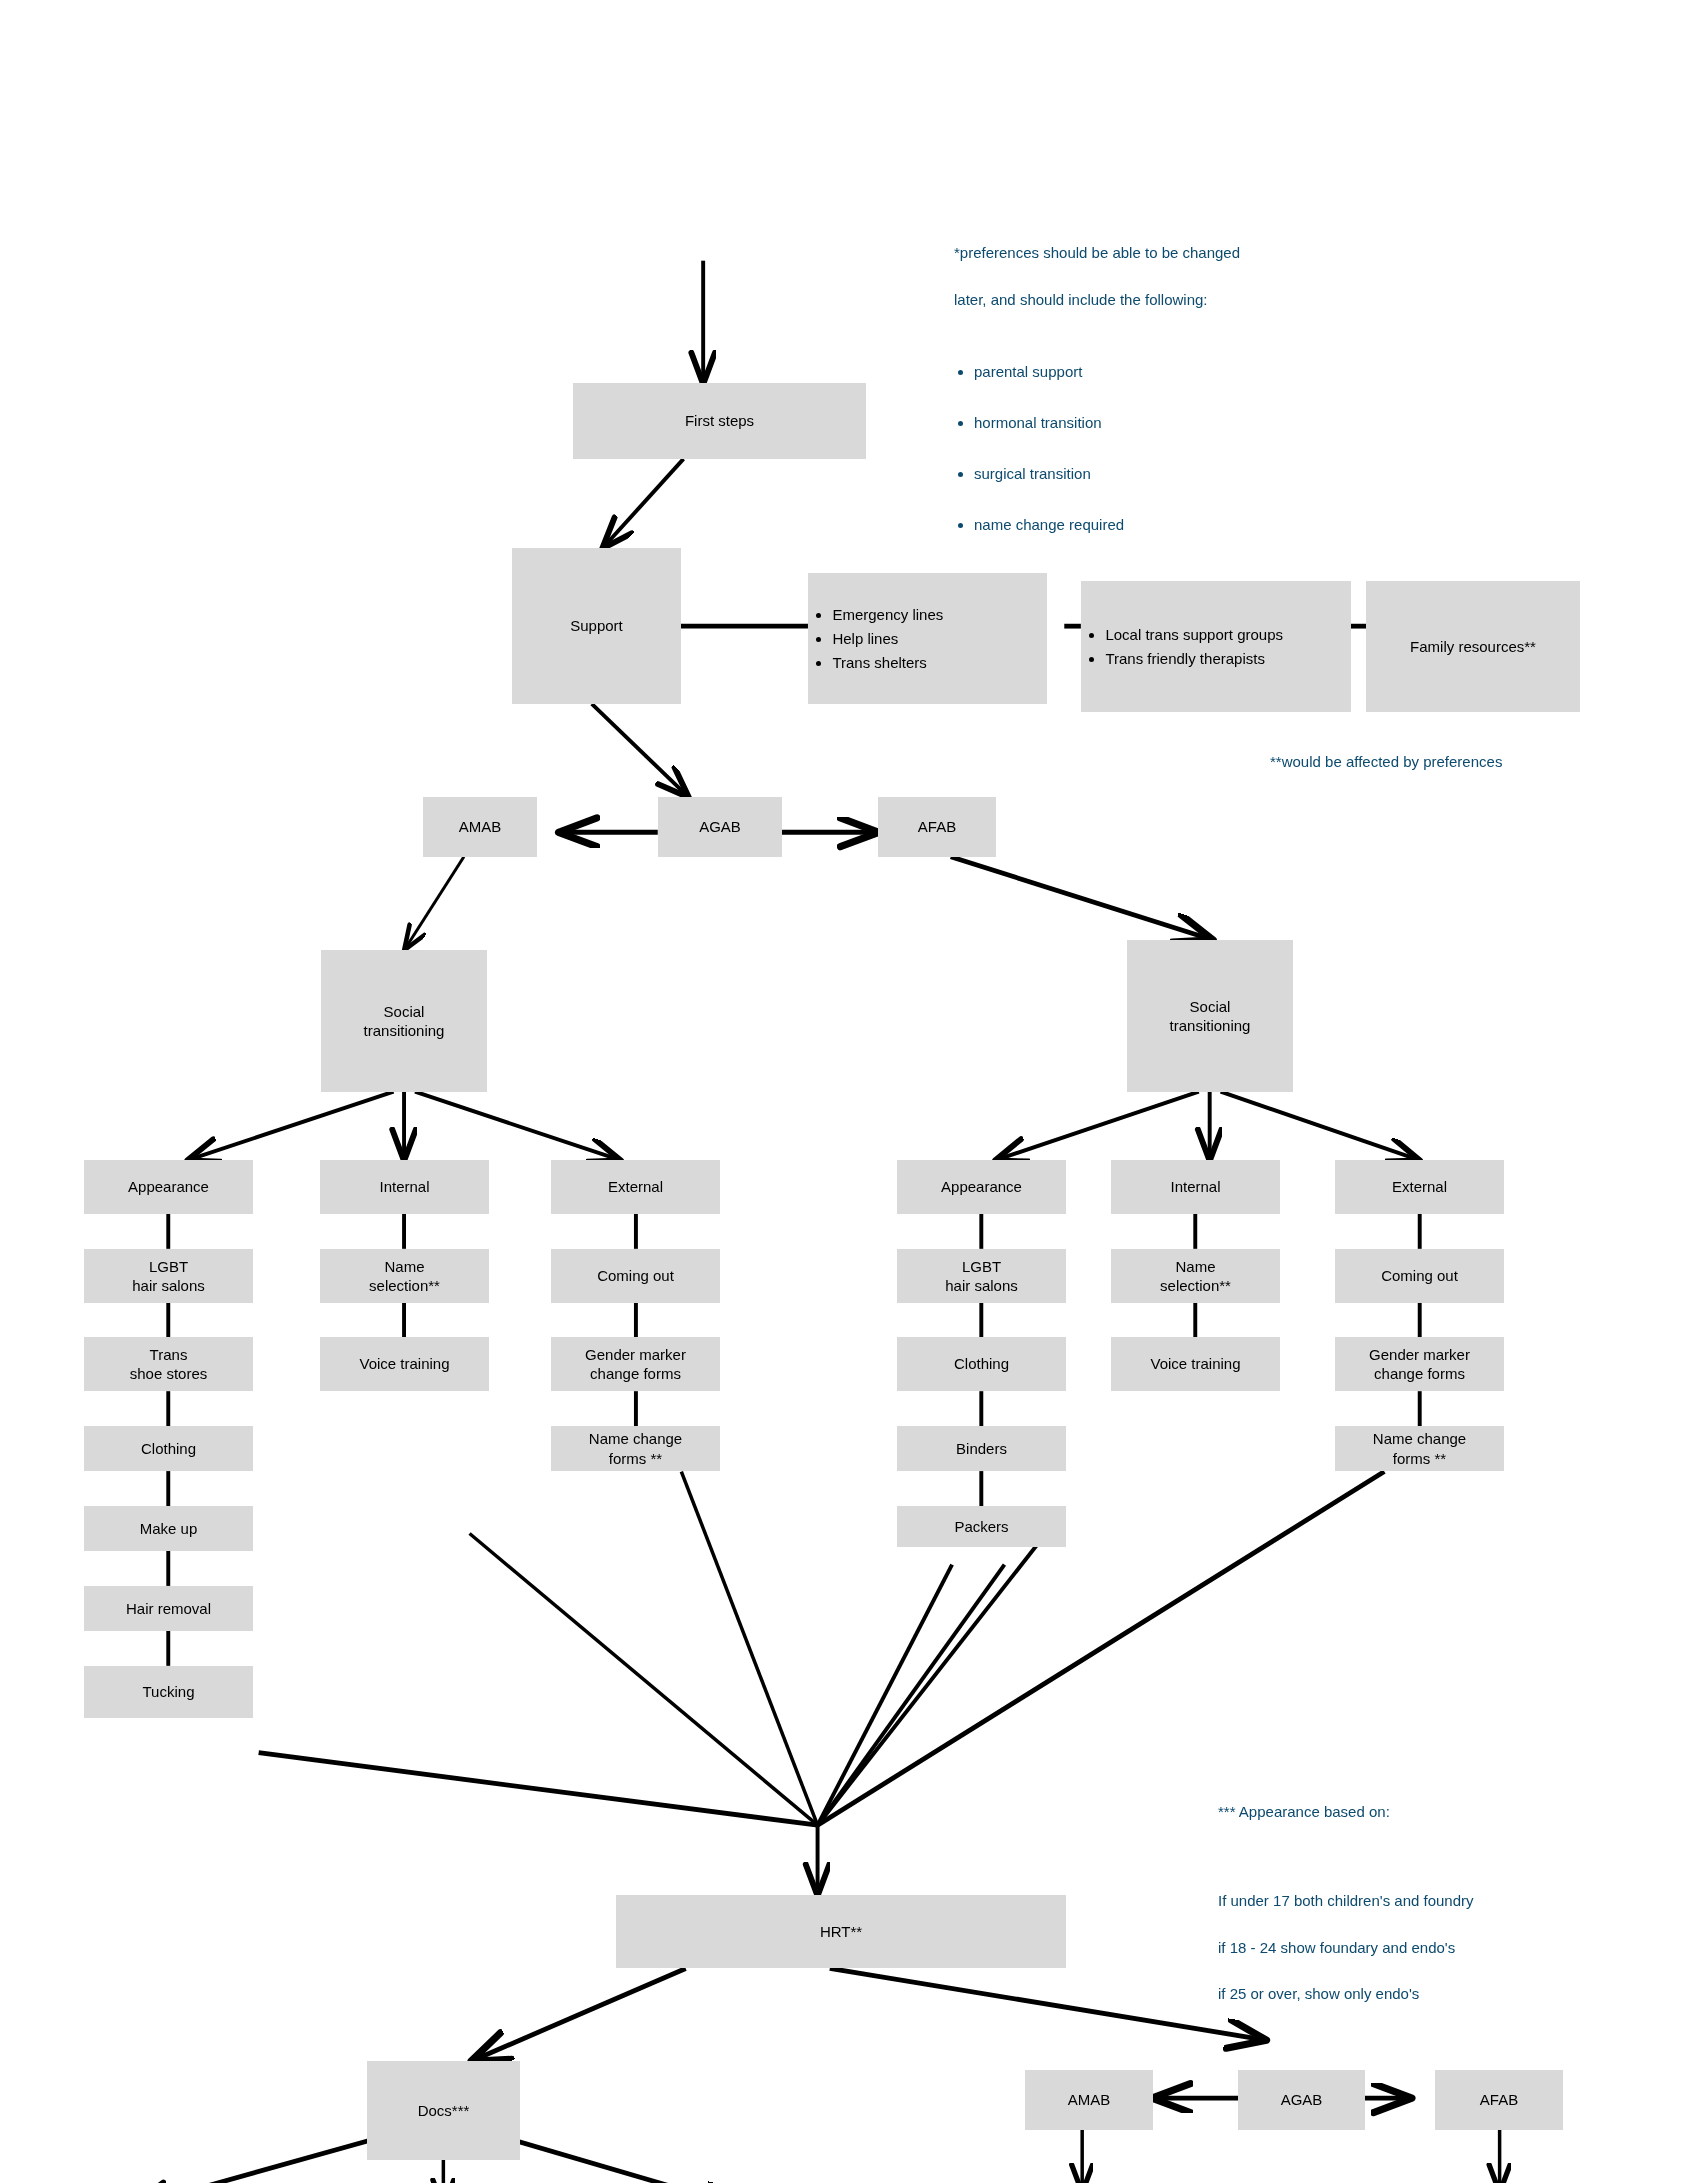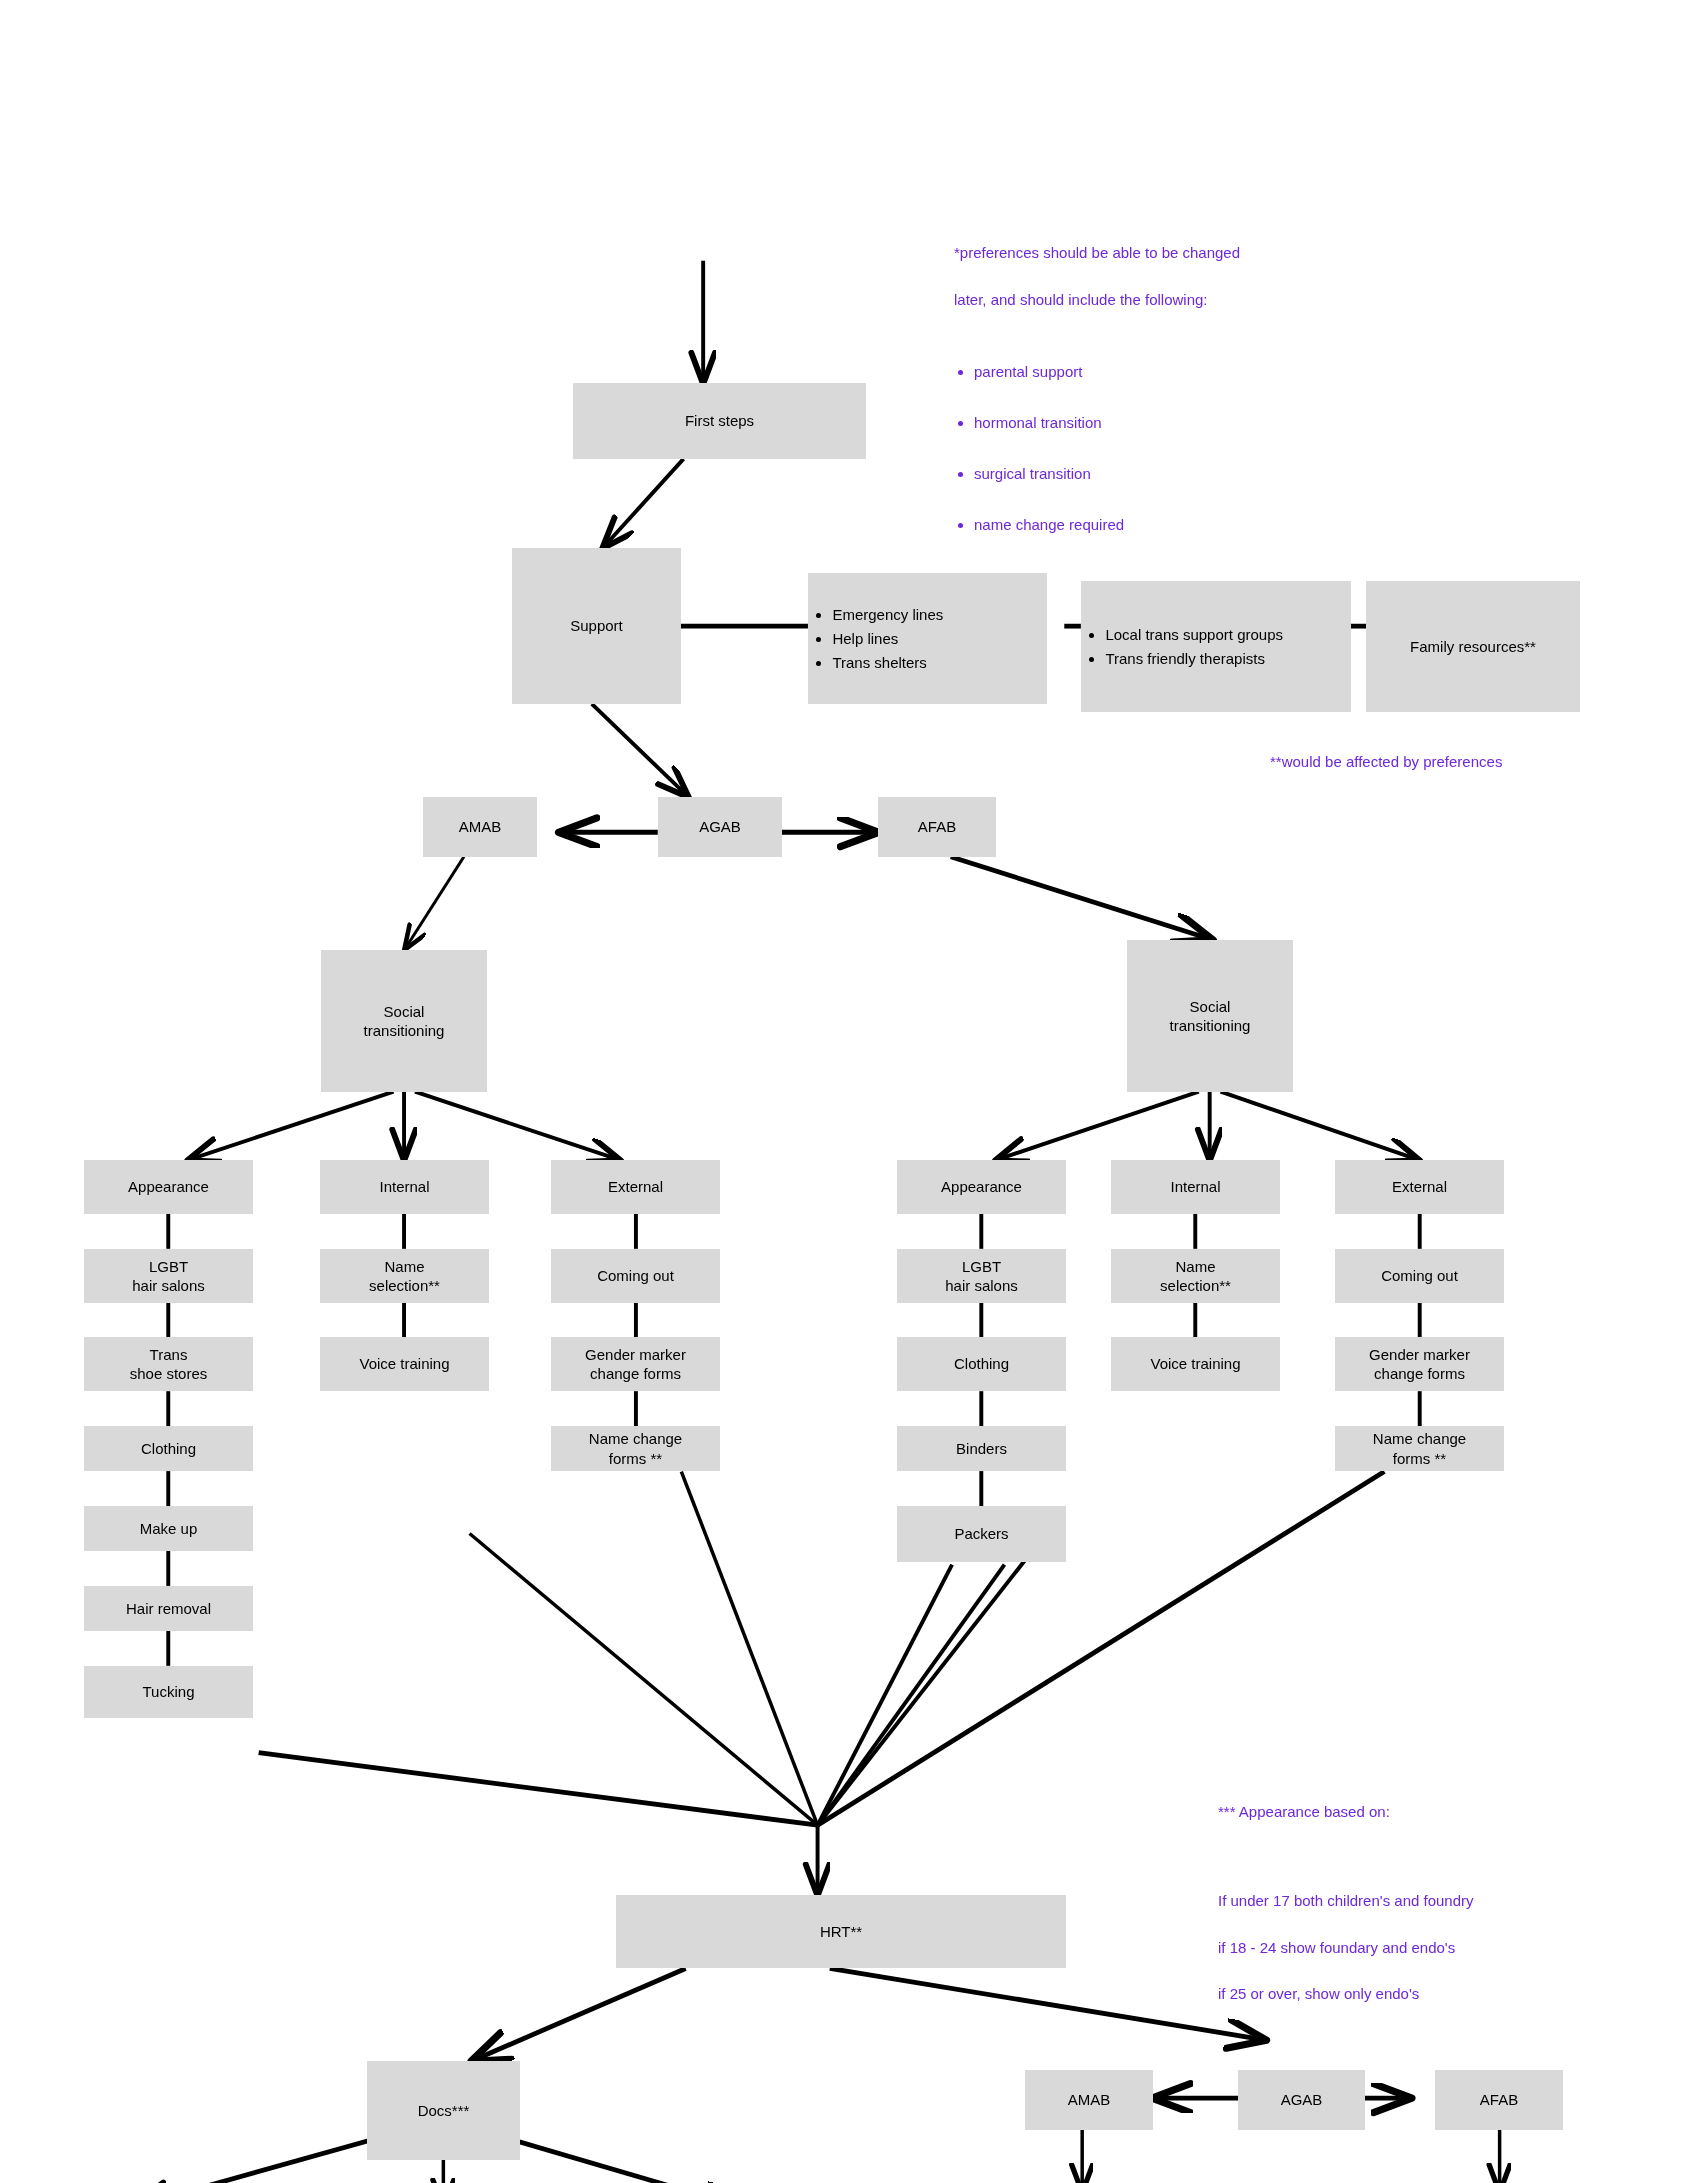--- a/index.html
+++ b/index.html
@@ -3,21 +3,21 @@
 <meta charset="utf-8">
 <style>
   html,body{margin:0;padding:0;background:#ffffff;}
   body{font-family:"Liberation Sans","DejaVu Sans",sans-serif;}
   #stage{position:relative;width:1705px;height:3481px;background:#fff;overflow:hidden;}
   #wires{position:absolute;left:0;top:0;width:1705px;height:3481px;pointer-events:none;}
   .node{position:absolute;background:#d9d9d9;color:#000;display:flex;align-items:center;
         justify-content:center;text-align:center;line-height:1.30;box-sizing:border-box;
         font-size:15px;padding:1.7px 4.4px;}
   .node.lefttext{justify-content:flex-start;text-align:left;align-items:center;}
-  .note{position:absolute;color:#6d28d9;font-size:15px;line-height:1.55;white-space:pre-line;}
+  .note{position:absolute;color:#0c4a6e;font-size:15px;line-height:1.55;white-space:pre-line;}
   ul.bl{margin:0;padding:0 0 0 20px;list-style:disc;}
   ul.bl li{margin:0 0 4.4px 0;}
   ul.bl li:last-child{margin-bottom:0;}
   .boxlist{font-size:15px;line-height:1.3;text-align:left;width:100%;}
   .boxlist .hd{margin-bottom:4.4px;}
 </style>
 </head>
 <body>
 
 <div id="stage">
@@ -205,21 +205,21 @@
   <div class="node" style="left:551px;top:1337px;width:169px;height:54px;white-space:pre-line;">Gender marker
 change forms</div>
   <div class="node" style="left:551px;top:1426px;width:169px;height:45px;white-space:pre-line;">Name change
 forms **</div>
 
   <div class="node" style="left:897px;top:1160px;width:169px;height:54px;">Appearance</div>
   <div class="node" style="left:897px;top:1249px;width:169px;height:54px;white-space:pre-line;">LGBT
 hair salons</div>
   <div class="node" style="left:897px;top:1337px;width:169px;height:54px;white-space:pre-line;">Clothing</div>
   <div class="node" style="left:897px;top:1426px;width:169px;height:45px;white-space:pre-line;">Binders</div>
-  <div class="node" style="left:897px;top:1506px;width:169px;height:56px;white-space:pre-line;">Packers</div>
+  <div class="node" style="left:897px;top:1506px;width:169px;height:41px;white-space:pre-line;">Packers</div>
 
   <div class="node" style="left:1111px;top:1160px;width:169px;height:54px;">Internal</div>
   <div class="node" style="left:1111px;top:1249px;width:169px;height:54px;white-space:pre-line;">Name
 selection**</div>
   <div class="node" style="left:1111px;top:1337px;width:169px;height:54px;white-space:pre-line;">Voice training</div>
 
   <div class="node" style="left:1335px;top:1160px;width:169px;height:54px;">External</div>
   <div class="node" style="left:1335px;top:1249px;width:169px;height:54px;white-space:pre-line;">Coming out</div>
   <div class="node" style="left:1335px;top:1337px;width:169px;height:54px;white-space:pre-line;">Gender marker
 change forms</div>

